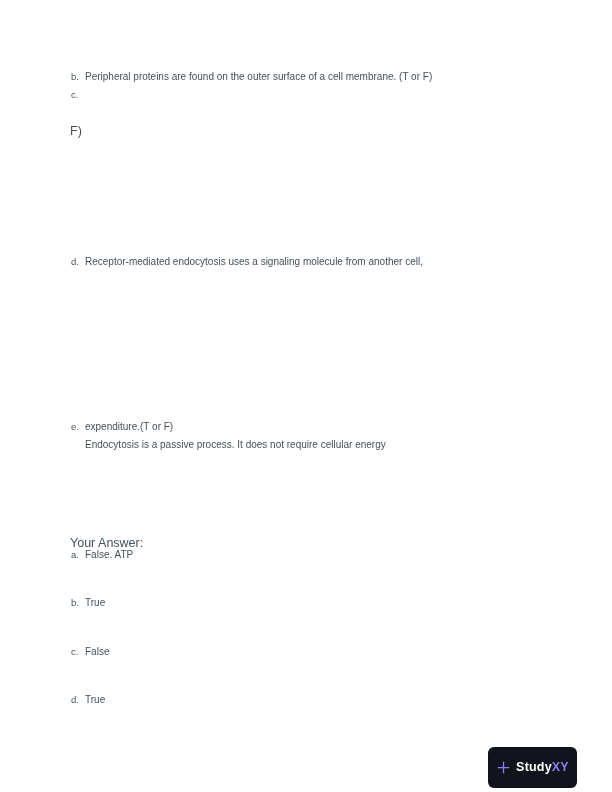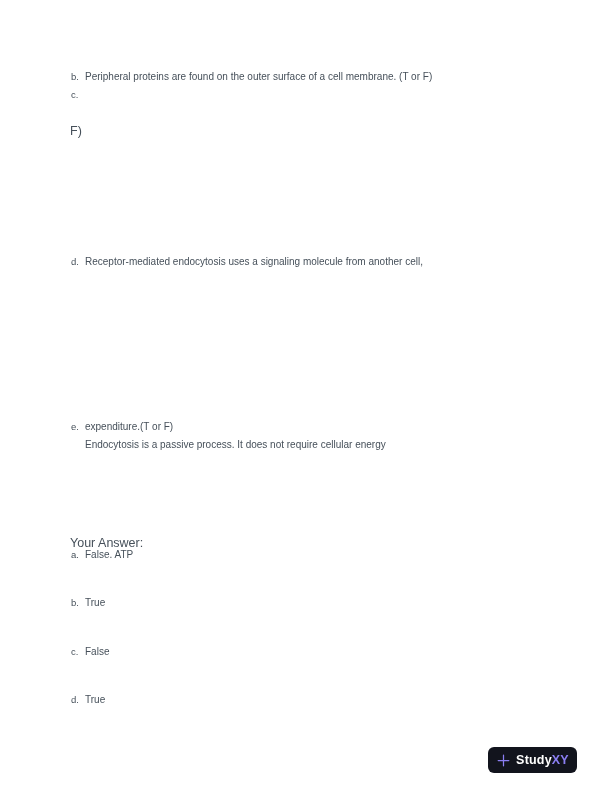--- a/index.html
+++ b/index.html
@@ -54,21 +54,21 @@
   #ans-a { top: 546px; }
   #ans-b { top: 594px; }
   #ans-c { top: 643px; }
   #ans-d { top: 691px; }
   
   .logo-badge {
     position: absolute;
     left: 488px;
     top: 747px;
     width: 89px;
-    height: 26px;
+    height: 41px;
     background: #12141d;
     border-radius: 6px;
     display: flex;
     align-items: center;
     justify-content: center;
     gap: 5px;
     box-sizing: border-box;
     text-align: center;
   }
   .logo-plus {

